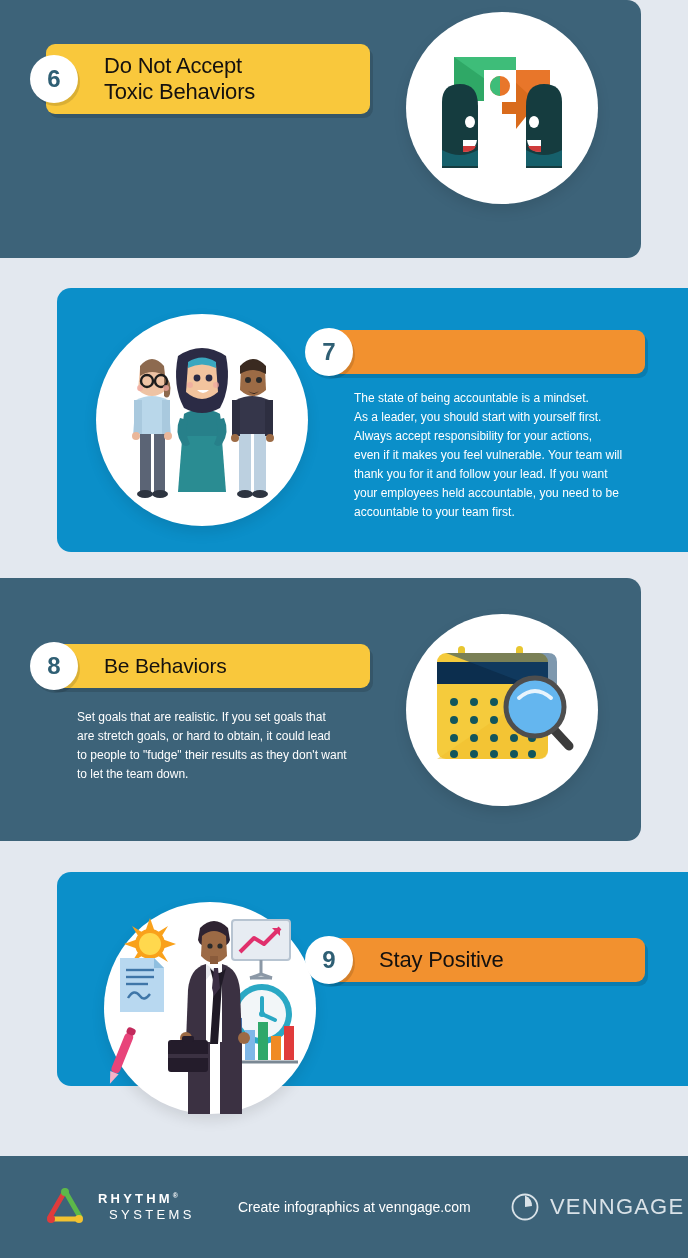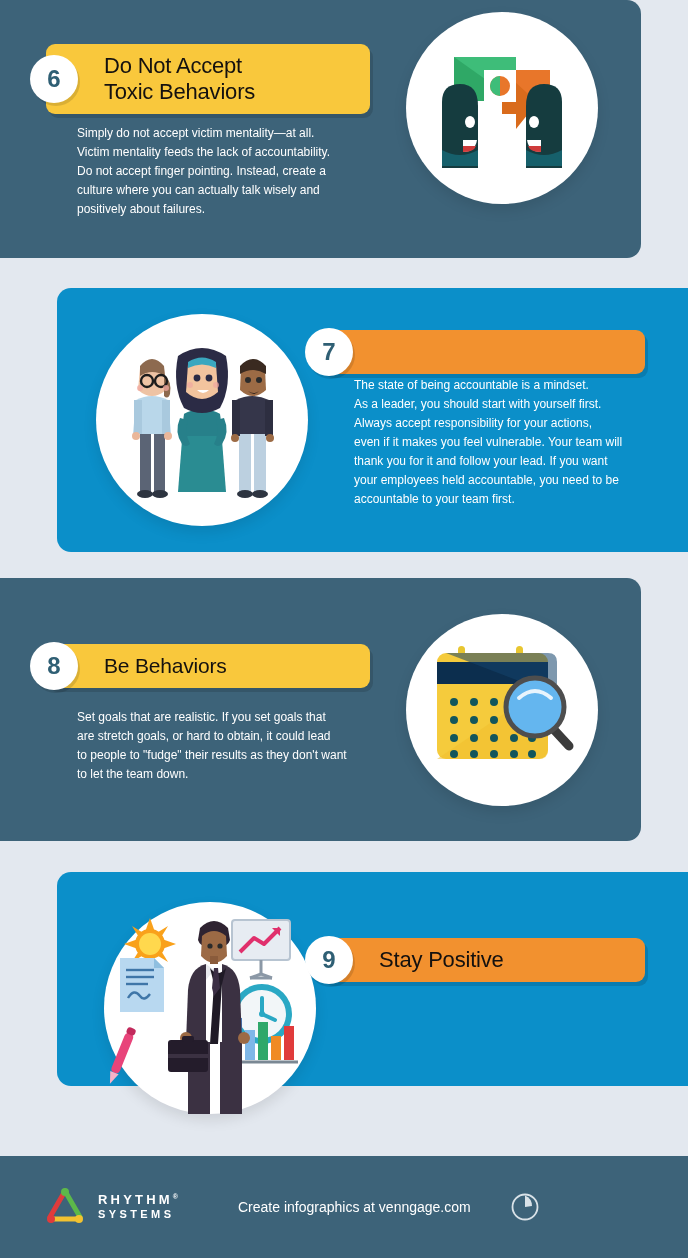--- a/index.html
+++ b/index.html
@@ -89,21 +89,21 @@
   .footer {
     position: absolute; left: 0; top: 1156px;
     width: 688px; height: 102px;
     background: #3d6379;
     display: flex; align-items: center;
   }
   .foot-rhythm { position: absolute; left: 44px; top: 50%; transform: translateY(-50%);
                  display: flex; align-items: center; gap: 10px; }
   .rhythm-word { color: #fff; line-height: 1.25; }
   .rhythm-word .r1 { font-size: 13px; font-weight: bold; letter-spacing: 3.2px; }
-  .rhythm-word .r2 { font-size: 11px; font-weight: bold; letter-spacing: 3.4px; }
+  .rhythm-word .r2 { font-size: 13px; font-weight: normal; letter-spacing: 3.4px; margin-left: 11px; }
   .foot-center { position: absolute; left: 238px; top: 50%; transform: translateY(-50%);
                  color: #ffffff; font-size: 14px; }
   .foot-venn { position: absolute; left: 510px; top: 50%; transform: translateY(-50%);
                display: flex; align-items: center; gap: 10px; }
   .venn-word { color: #d9e2e8; font-size: 22px; letter-spacing: 1.2px; }
 
   .sup { font-size: 7px; vertical-align: super; }
 </style>
 </head>
 <body>
@@ -113,25 +113,20 @@
   <div class="panel dark panel-6"></div>
 
   <div class="head" style="left:46px; top:44px; width:324px;">
     <div class="pill yellow" style="width:324px;">
       <div class="badge">6</div>
       <div class="title">Do Not Accept
 Toxic Behaviors</div>
     </div>
   </div>
 
-  <div class="copy" style="left:77px; top:124px; width:300px;">Simply do not accept victim mentality—at all.
-Victim mentality feeds the lack of accountability.
-Do not accept finger pointing. Instead, create a
-culture where you can actually talk wisely and
-positively about failures.</div>
 
   <div class="stage" style="left:406px; top:12px; width:192px; height:192px;">
     <svg viewBox="0 0 192 192">
 
       <path d="M48 45 h62 v44 h-44 l-16 17 v-17 h-2 z" fill="#2fa866"></path>
       <path d="M48 45 h62 v44 l-62 -44 z" fill="#3ebd79"></path>
 
       <path d="M96 58 h48 v44 h-22 l-12 15 v-15 h-14 z" fill="#d96b1c"></path>
       <path d="M96 58 h48 v44 l-48 -44 z" fill="#e8762a"></path>
 
@@ -212,21 +207,21 @@
       </g>
     </svg>
   </div>
 
   <div class="head" style="left:321px; top:330px; width:324px;">
     <div class="pill orange" style="width:324px;">
       <div class="badge">7</div>
     </div>
   </div>
 
-  <div class="copy" style="left:354px; top:376px; width:310px;">The state of being accountable is a mindset.
+  <div class="copy" style="left:354px; top:389px; width:310px;">The state of being accountable is a mindset.
 As a leader, you should start with yourself first.
 Always accept responsibility for your actions,
 even if it makes you feel vulnerable. Your team will
 thank you for it and follow your lead. If you want
 your employees held accountable, you need to be
 accountable to your team first.</div>
 
   <div class="panel dark panel-8"></div>
 
   <div class="head" style="left:46px; top:644px; width:324px;">
@@ -389,17 +384,18 @@
       </div>
     </div>
 
     <div class="foot-center">Create infographics at venngage.com</div>
 
     <div class="foot-venn">
       <svg width="30" height="30" viewBox="0 0 30 30">
         <circle cx="15" cy="15" r="12.5" fill="none" stroke="#d9e2e8" stroke-width="1.8"></circle>
         <path d="M15 3.5 A11.5 11.5 0 0 1 22 14 L15 15 Z" fill="#d9e2e8"></path>
       </svg>
+      <div class="venn-word">VENNGAGE</div>
     </div>
 
   </div>
 
 </div>
 
 </body></html>

